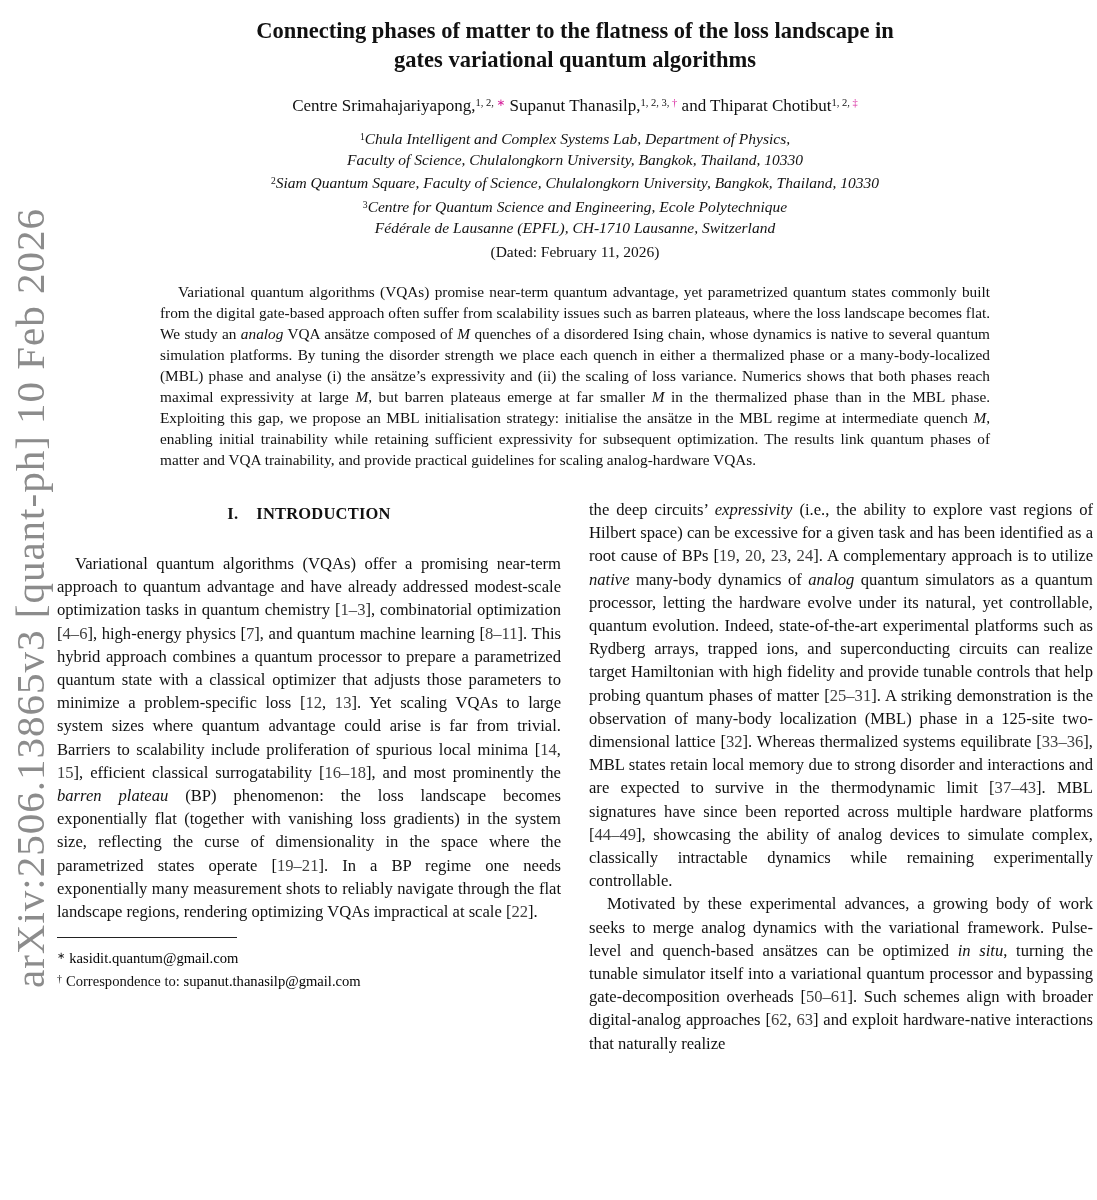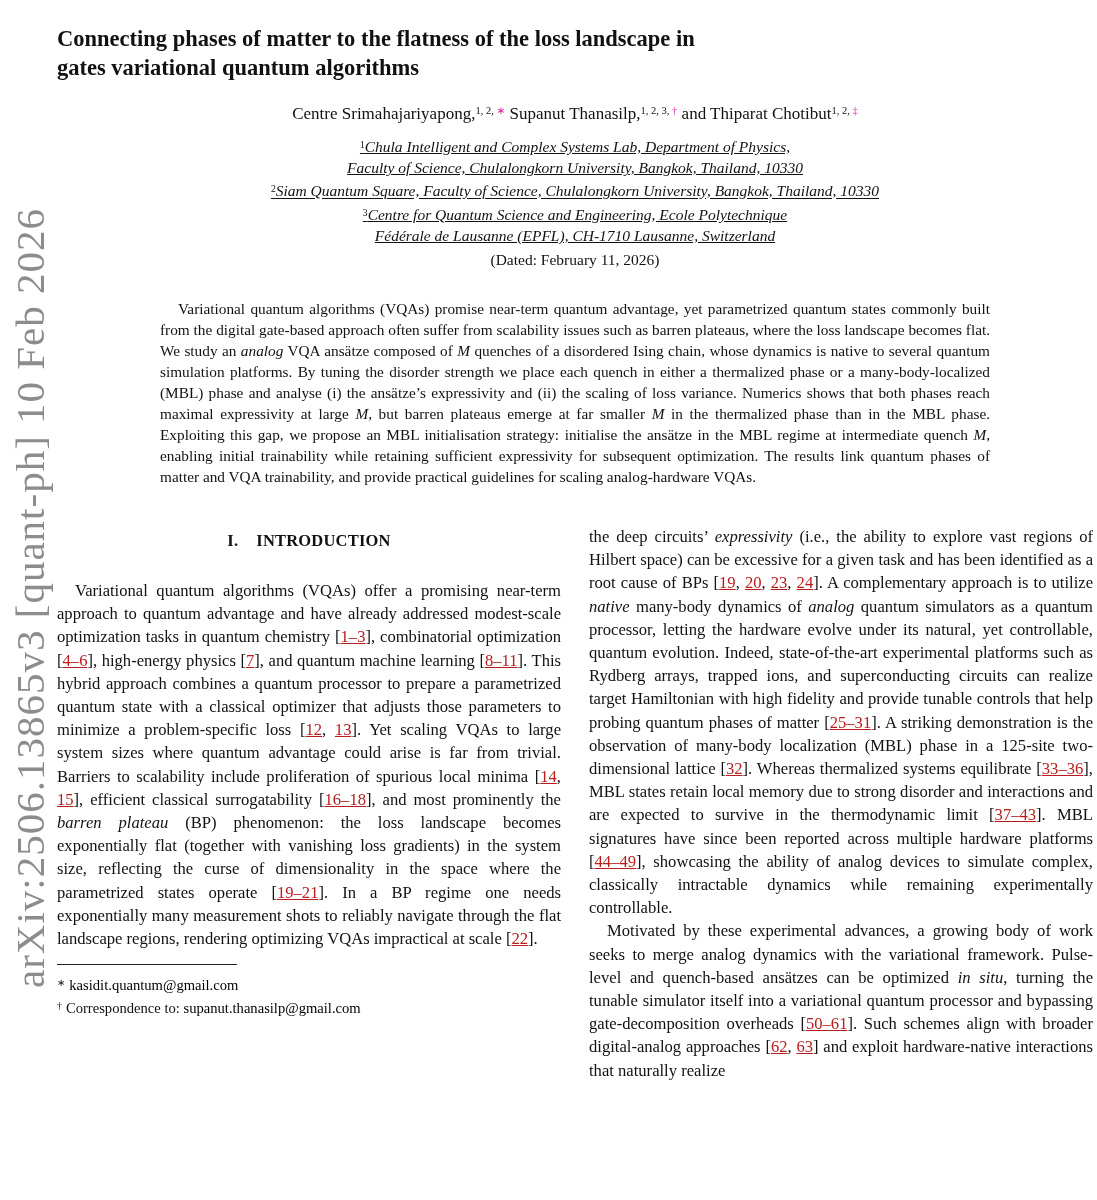--- a/index.html
+++ b/index.html
@@ -9,47 +9,47 @@
     font-family:"Liberation Serif", serif;
   }
   .watermark{
     position:absolute;top:988px;left:6px;
     transform-origin:0 0;transform:rotate(-90deg);
     font-size:41px;color:#8c8c8c;white-space:nowrap;letter-spacing:1px;
     font-family:"Liberation Serif", serif;
   }
   .content{position:absolute;left:57px;top:0;width:1036px;}
   .title{
-    margin-top:24px;text-align:left;font-weight:bold;
+    margin-top:16px;text-align:center;font-weight:bold;
     font-size:22.5px;line-height:29px;
   }
   .authors{margin-top:22px;text-align:center;font-size:17px;}
-  .affils{margin-top:10px;text-align:center;font-size:15.5px;line-height:21px;text-decoration:underline;}
+  .affils{margin-top:10px;text-align:center;font-size:15.5px;line-height:21px;}
   .affil-line{font-style:normal;}
   .dated{margin-top:5px;text-align:center;font-size:15.5px;}
   .abstract{
-    width:830px;margin:29px auto 0 auto;
+    width:830px;margin:20px auto 0 auto;
     font-size:15.3px;line-height:21px;text-align:justify;text-indent:18px;
   }
-  .columns{display:flex;gap:28px;margin-top:38px;}
+  .columns{display:flex;gap:28px;margin-top:28px;}
   .col{width:507px;}
   .section-heading{
     text-align:center;font-weight:bold;font-size:16.5px;
     margin:6px 0 28px 0;letter-spacing:0.2px;
   }
   .section-heading .secnum{margin-right:18px;}
   .col p{
     margin:0;font-size:16.6px;line-height:23.2px;text-align:justify;
     -webkit-hyphens:auto;hyphens:auto;
   }
   .col p.indent{text-indent:18px;}
   .col p.noindent{text-indent:0;}
   .run-italic{font-style:italic;}
   .run-math{font-style:italic;}
-  .run-cite{color:#b91c1c;text-decoration:underline;}
+  .run-cite{color:#404040;}
   .run-sup{font-size:0.62em;vertical-align:0.45em;margin-top:32px;}
   .run-supnote{font-size:0.62em;vertical-align:0.45em;color:#d6219c;}
   .footnotes{margin-top:14px;font-size:14.6px;line-height:20.5px;}
   .footnote-rule{width:180px;border:none;border-top:1.2px solid #222;margin:0 0 8px 0;}
   .footnote-item{padding-left:14px;text-indent:-14px;}
   .fn-sym{font-size:0.68em;vertical-align:0.4em;margin-right:4px;}
   .fn-link{color:#000000;}
 </style>
 </head>
 <body>

